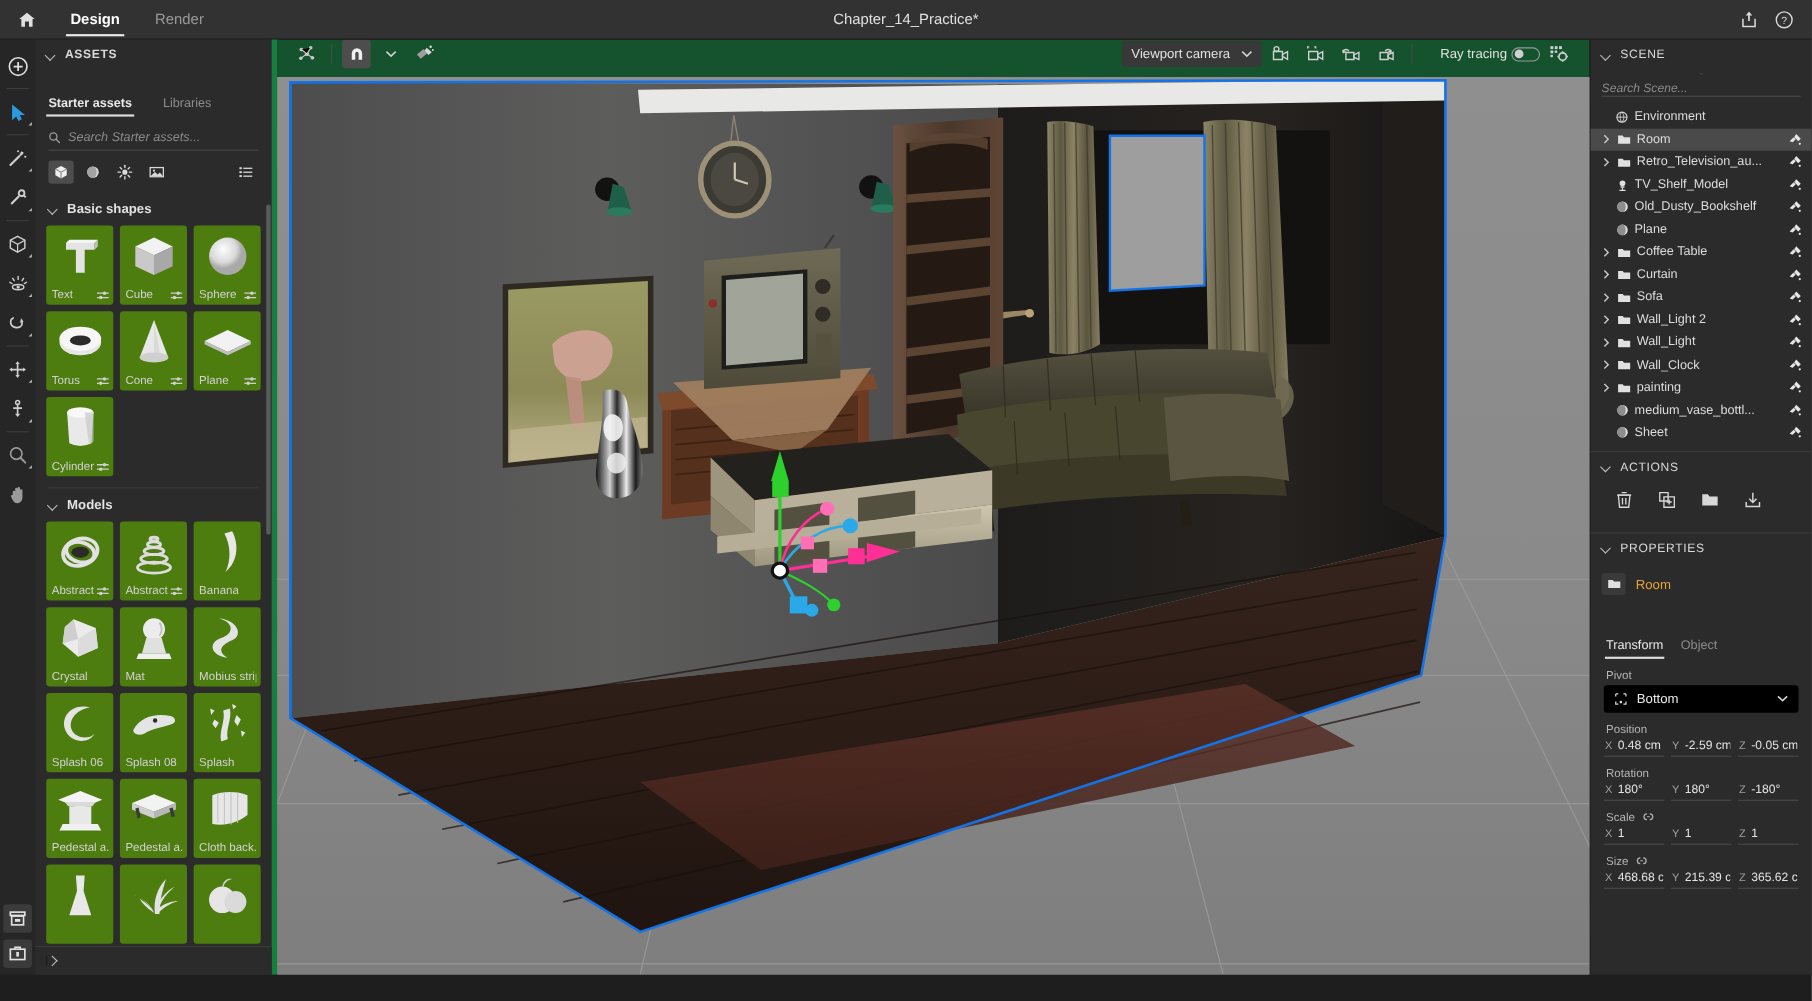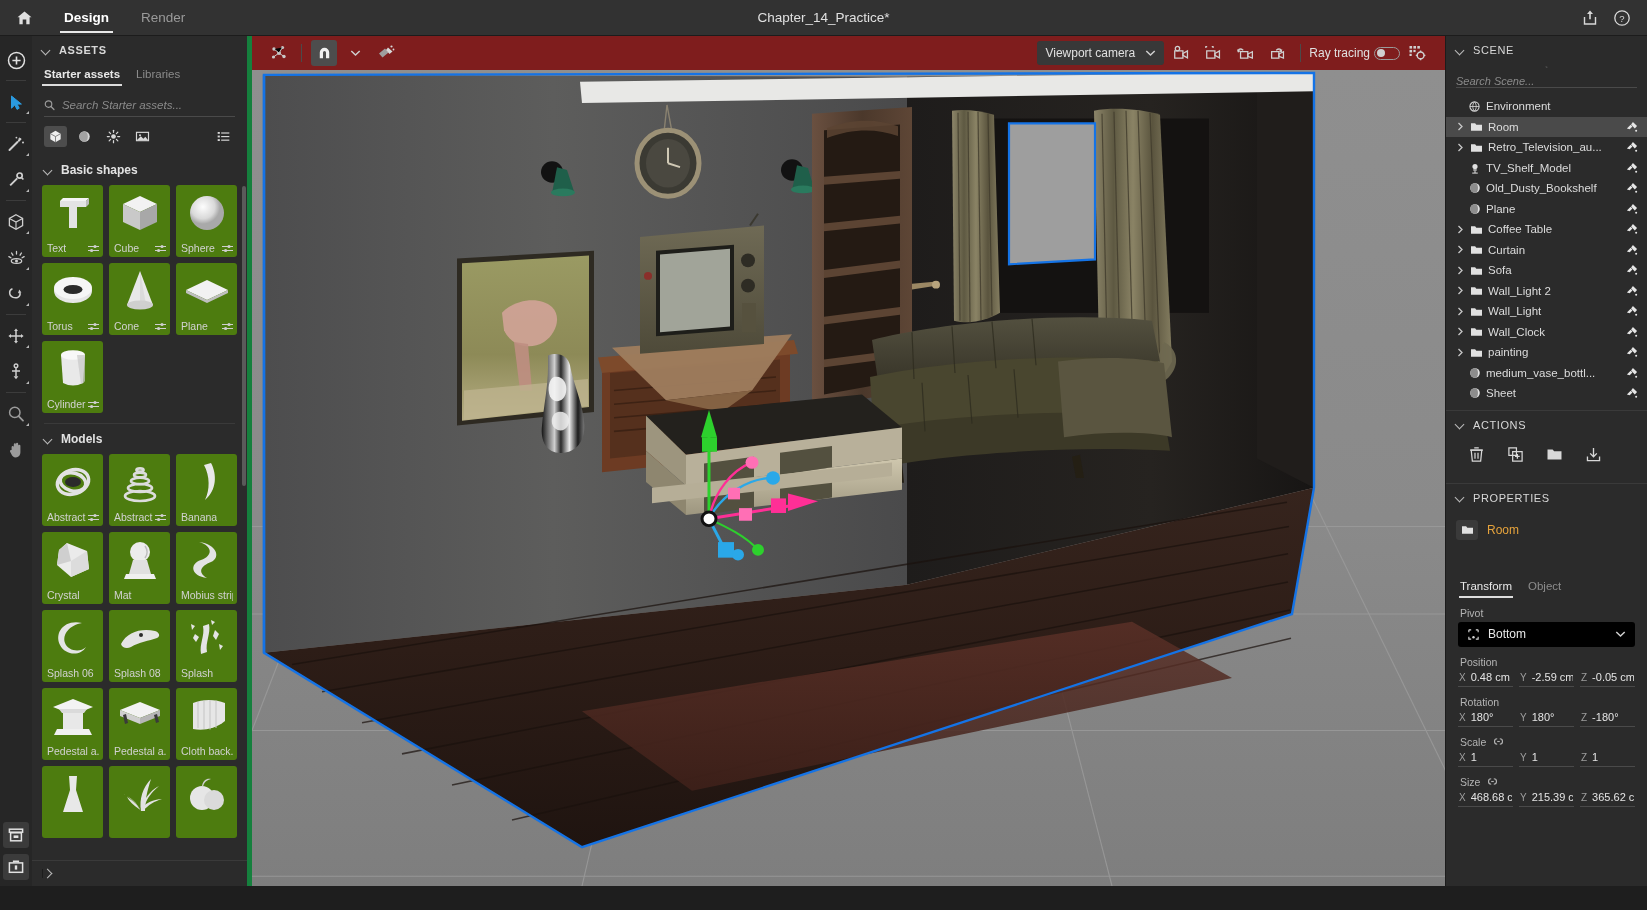--- a/index.html
+++ b/index.html
@@ -62,21 +62,21 @@
   .panel-head {
     height: 28px; display: flex; align-items: center; gap: 8px; padding: 0 10px;
     font-size: 11px; letter-spacing: .6px; font-weight: bold; color: #d8d8d8;
   }
   .chev { width: 9px; height: 9px; position: relative; flex: 0 0 9px;}
   .chev::before {
     content:''; position:absolute; left:0; top:1px; width:6px; height:6px;
     border-right: 1.4px solid #bbb; border-bottom: 1.4px solid #bbb; transform: rotate(45deg);
   }
   .chev.right::before { transform: rotate(-45deg); left: 1px;}
-  .assets-tabs { display:flex; gap: 16px; padding: 4px 12px 0 12px; }
+  .assets-tabs { display:flex; gap: 28px; padding: 4px 12px 0 12px; margin-top: 20px; }
   .atab { font-size: 11.5px; color: #8c8c8c; padding-bottom: 7px; position: relative; }
   .atab.active { color: #e8e8e8; font-weight: bold; }
   .atab.active::after { content:''; position:absolute; left:-2px; right:-2px; bottom:1px; height:2px; background:#dcdcdc;}
   .search-row {
     margin: 6px 12px 0 12px; display:flex; align-items:center; gap:7px; height: 24px;
     border-bottom: 1px solid #4a4a4a;
   }
   .search-row input {
     background: transparent; border: none; outline: none; color: #cfcfcf;
     font-size: 11.5px; font-style: italic; width: 100%; font-family: inherit;
@@ -101,32 +101,32 @@
   .sect-div { height: 1px; background: #3a3a3a; margin: 10px 2px 0 2px; }
   .assets-foot {
     position:absolute; bottom: 0; left: 0; right: 0; height: 26px; background: #2b2b2b;
     border-top: 1px solid #3a3a3a; display: flex; align-items: center; gap: 8px; padding: 0 10px;
     font-size: 11px; font-weight: bold; letter-spacing: .5px; color:#dcdcdc;
   }
   .vscroll { position:absolute; right: 1px; top: 150px; width: 4px; height: 300px; background: #5a5a5a; border-radius: 2px;}
 
   
   .viewcol { flex: 1; display:flex; flex-direction: column; min-width: 0; background: #2b2b2b;}
-  .vtoolbar { height: 34px; display:flex; align-items:center; padding: 0 14px; flex: 0 0 34px; background:#7f1d1d;}
+  .vtoolbar { height: 34px; display:flex; align-items:flex-start; padding: 0 14px; flex: 0 0 34px; background:#14532d;}
   .vtb-left { display:flex; align-items:center; gap: 5px; }
   .vtb-right { margin-left:auto; display:flex; align-items:center; gap: 4px; }
   .tbtn { height: 26px; min-width: 26px; padding: 0 4px; border-radius: 3px; display:flex; align-items:center; justify-content:center;}
   .tbtn.on { background: #4d4d4d; }
   .vdiv { width: 1px; height: 18px; background: #4a4a4a; margin: 0 4px;}
   .camsel {
     height: 24px; min-width: 118px; background: #383838; border-radius: 3px;
     display: flex; align-items:center; justify-content:space-between; padding: 0 8px;
     font-size: 12px; color: #e0e0e0; gap: 10px;
   }
-  .raylabel { font-size: 12px; color: #e0e0e0; margin-left: 0; }
+  .raylabel { font-size: 12px; color: #e0e0e0; margin-left: 17px; }
   .toggle { width: 26px; height: 13px; border-radius: 7px; border: 1.3px solid #9a9a9a; position: relative; }
   .toggle::after { content:''; position:absolute; left: 1.5px; top: 1.3px; width: 8px; height: 8px; border-radius:50%; background:#d0d0d0;}
 
   .viewport { flex: 1; position: relative; overflow: hidden; background: #8a8a8a; }
   .vp-svg { position:absolute; inset:0; width:100%; height:100%; display:block;}
 
   
   .right { width: 202px; flex: 0 0 202px; background: #2b2b2b; border-left: 1px solid #1c1c1c; display:flex; flex-direction:column;}
   .rhead {
     height: 28px; display:flex; align-items:center; gap:8px; padding: 0 10px;

